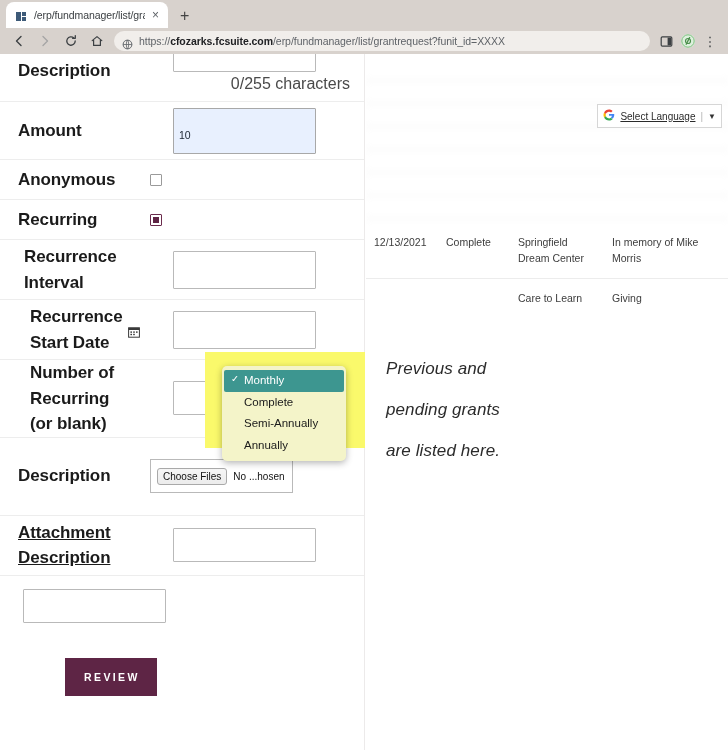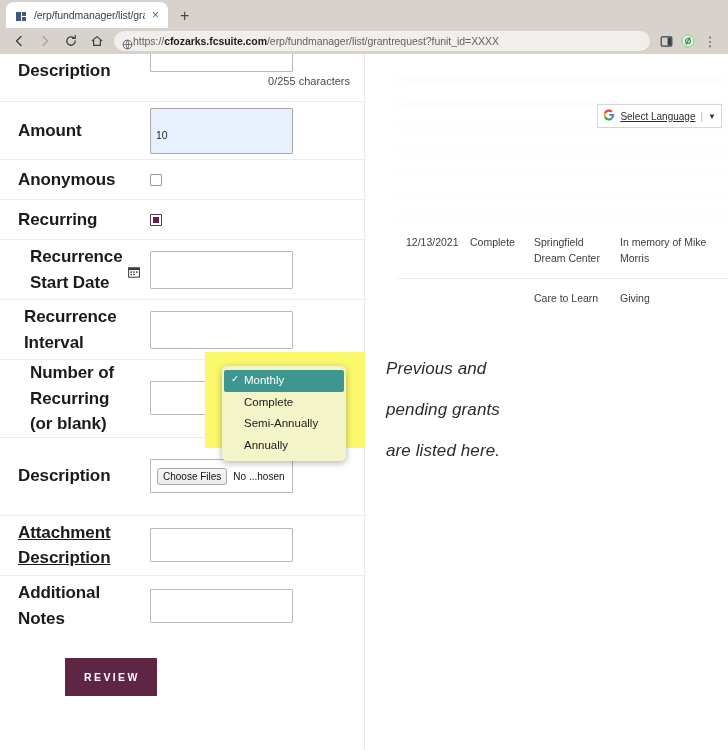--- a/index.html
+++ b/index.html
@@ -86,20 +86,21 @@
   .nav-btn.disabled { color: #a5a5a5; }
   .omnibox {
     flex: 1 1 auto;
     height: 20px;
     background: #f1eeeb;
     border-radius: 10px;
     display: flex;
     align-items: center;
     padding: 0 8px;
     margin: 0 6px 0 4px;
+    gap: 6px;
     overflow: hidden;
     cursor: text;
   }
   .omni-icon {
     width: 11px; height: 11px;
     flex: 0 0 11px;
   }
   .omni-url {
     font-size: 10.5px;
     color: #5f6368;
@@ -168,25 +169,26 @@
   .ta, .ti {
     width: 143px;
     border: 1px solid #b9b9b9;
     background: #fff;
     font-family: "Liberation Sans", sans-serif;
     font-size: 11px;
     color: #222;
     padding: 3px 5px;
     border-radius: 1px;
     outline: none;
+    margin-left: 23px;
   }
   .ta { height: 34px; resize: none; }
   .ti { height: 30px; }
   .charcount {
-    font-size: 11px;
+    font-size: 16px;
     color: #4a4a4a;
     align-self: flex-end;
     padding-right: 0px;
     margin-top: 3px;
   }
   .ti.amount {
     background: #e8f0fe;
     border: 1px solid #a8a8a8;
     height: 46px;
     padding-top: 12px;
@@ -313,26 +315,25 @@
     overflow: hidden;
   }
   .blur-table {
     filter: blur(3.4px);
     padding-top: 4px;
   }
   .bt-row {
     display: flex;
     border-bottom: 1px solid #ececec;
     padding: 11px 12px 11px 8px;
-    gap: 2px;
+    gap: 10px;
     align-items: flex-start;
     color: #5b5b5b;
     font-size: 10.5px;
     line-height: 1.55;
-    margin-left: 32px;
   }
   .bt-c1 { width: 62px; flex: 0 0 62px; }
   .bt-c2 { width: 62px; flex: 0 0 62px; }
   .bt-c3 { width: 84px; flex: 0 0 84px; }
   .bt-c4 { flex: 1 1 auto; }
   .blur-table.sharp { filter: none; }
   .bt-row.sharp { color: #3d3d3d; }
 
   .annotation {
     position: absolute;
@@ -476,48 +477,48 @@
     <div class="frow" style="min-height:40px;">
       <div class="lab-cell">
         <span class="flabel">Recurring</span>
       </div>
       <div class="ctrl-cell">
         <span class="cbox checked"></span>
       </div>
     </div>
 
     <div class="frow" style="min-height:60px;">
+      <div class="lab-cell indent" style="padding-left:24px;">
+        <span class="flabel">Recurrence Interval</span>
+      </div>
+      <div class="ctrl-cell">
+        <div class="ti" style="height:38px;"></div>
+      </div>
+    </div>
+
+    <div class="frow" style="min-height:60px;">
       <div class="lab-cell indent">
         <span class="flabel" style="width:92px;display:inline-block;">Recurrence Start Date</span>
         <span class="cal-icon">
           <svg width="12" height="12" viewBox="0 0 12 12">
             <rect x="0.6" y="1.8" width="10.8" height="9.4" fill="none" stroke="#3a3a3a" stroke-width="1"></rect>
             <rect x="0.6" y="1.8" width="10.8" height="2.2" fill="#3a3a3a"></rect>
             <rect x="2.4" y="5.4" width="1.6" height="1.4" fill="#3a3a3a"></rect>
             <rect x="5.2" y="5.4" width="1.6" height="1.4" fill="#3a3a3a"></rect>
             <rect x="8" y="5.4" width="1.6" height="1.4" fill="#3a3a3a"></rect>
             <rect x="2.4" y="7.8" width="1.6" height="1.4" fill="#3a3a3a"></rect>
             <rect x="5.2" y="7.8" width="1.6" height="1.4" fill="#3a3a3a"></rect>
           </svg>
         </span>
       </div>
       <div class="ctrl-cell">
         <input class="ti date" type="text" value="" style="">
       </div>
     </div>
 
-    <div class="frow" style="min-height:60px;">
-      <div class="lab-cell indent" style="padding-left:24px;">
-        <span class="flabel">Recurrence Interval</span>
-      </div>
-      <div class="ctrl-cell">
-        <div class="ti" style="height:38px;"></div>
-      </div>
-    </div>
-
     <div class="frow" style="min-height:62px;">
       <div class="lab-cell indent">
         <span class="flabel" style="width:100px;display:inline-block;">Number of Recurring (or blank)</span>
       </div>
       <div class="ctrl-cell">
         <input class="ti" type="text" style="height: 34px;" value="">
       </div>
     </div>
 
     <div class="frow" style="min-height:78px;">
@@ -535,23 +536,20 @@
     <div class="frow" style="min-height:60px;">
       <div class="lab-cell">
         <span class="flabel" style="width:100px;display:inline-block;text-decoration:underline;">Attachment Description</span>
       </div>
       <div class="ctrl-cell">
         <input class="ti" type="text" style="height: 34px;" value="">
       </div>
     </div>
 
     <div class="frow" style="min-height:60px;border-bottom:none;">
-      <div class="lab-cell">
-        <span class="flabel">Additional Notes</span>
-      </div>
       <div class="ctrl-cell">
         <textarea class="ta notes" value="" style=""></textarea>
       </div>
     </div>
 
     <div class="review-wrap">
       <button class="review-btn">REVIEW</button>
     </div>
   </div>
 

